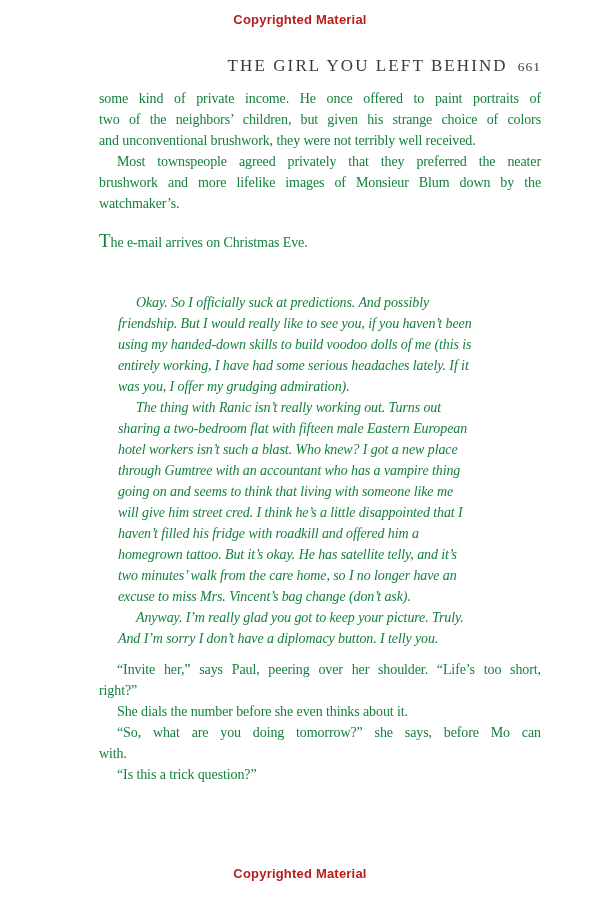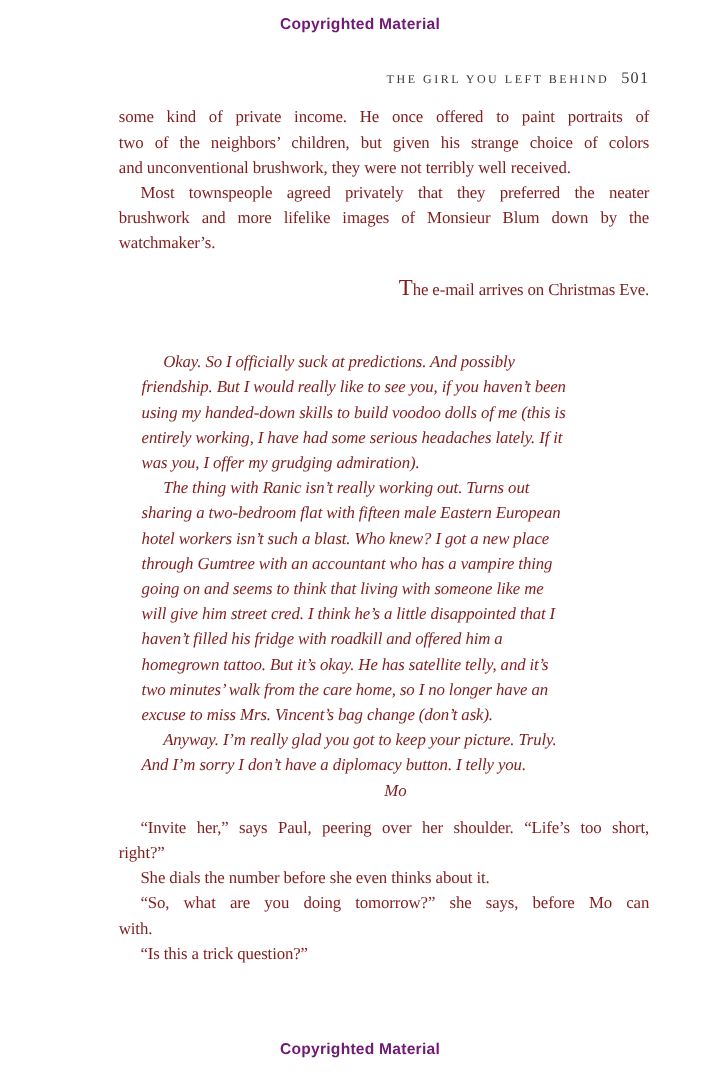--- a/index.html
+++ b/index.html
@@ -3,60 +3,60 @@
 <meta charset="utf-8">
 <style>
   html,body { margin:0; padding:0; background:#ffffff; }
   .page {
     position:relative; width:600px; height:900px; background:#ffffff;
     overflow:hidden; font-family:"Liberation Serif", serif;
   }
   .copyright {
     position:absolute; left:0; width:600px; text-align:center;
     font-family:"Liberation Sans", sans-serif; font-weight:700;
-    font-size:13px; color:#701a75; letter-spacing:0.2px;
+    font-size:13px; color:#b91c1c; letter-spacing:0.2px;
   }
   .copyright--top { top:12px; }
   .copyright--bottom { top:866px; }
 
   .running-header {
     position:absolute; top:56px; left:99px; width:442px;
     text-align:right; color:#3c3835; white-space:nowrap;
   }
-  .running-header .title { font-size:10px; letter-spacing:2.1px; }
+  .running-header .title { font-size:17px; letter-spacing:2.1px; }
   .running-header .pagenum { font-size:13.5px; margin-left:10px; letter-spacing:1px; }
 
   .content {
     position:absolute; top:88px; left:99px; width:442px;
-    font-size:14px; line-height:21px; color:#7f1d1d; letter-spacing:-0.1px;
+    font-size:14px; line-height:21px; color:#15803d; letter-spacing:-0.1px;
   }
   .ln { min-height:21px; }
   .just { text-align:justify; text-align-last:justify; }
   .ind { text-indent:18px; }
 
-  .opener { margin-top:16px;text-align:right; }
+  .opener { margin-top:16px; }
   .opener .initial { font-size:19px; }
 
   .letter {
     margin-top:39px; margin-left:19px; width:423px;
     font-style:italic;
   }
   .letter .sig { text-align:center; }
 
   .dialogue { margin-top:10px; }
 </style>
 </head>
 <body>
 
 <div class="page">
 
   <div class="copyright copyright--top">Copyrighted Material</div>
 
   <div class="running-header">
-    <span class="title">THE GIRL YOU LEFT BEHIND</span><span class="pagenum">501</span>
+    <span class="title">THE GIRL YOU LEFT BEHIND</span><span class="pagenum">661</span>
   </div>
 
   <div class="content">
 
     <div>
       <div class="ln just">some kind of private income. He once offered to paint portraits of</div>
       <div class="ln just">two of the neighbors’ children, but given his strange choice of colors</div>
       <div class="ln">and unconventional brushwork, they were not terribly well received.</div>
     </div>
 
@@ -87,21 +87,20 @@
         <div class="ln">will give him street cred. I think he’s a little disappointed that I</div>
         <div class="ln">haven’t filled his fridge with roadkill and offered him a</div>
         <div class="ln">homegrown tattoo. But it’s okay. He has satellite telly, and it’s</div>
         <div class="ln">two minutes’ walk from the care home, so I no longer have an</div>
         <div class="ln">excuse to miss Mrs. Vincent’s bag change (don’t ask).</div>
       </div>
       <div>
         <div class="ln ind">Anyway. I’m really glad you got to keep your picture. Truly.</div>
         <div class="ln">And I’m sorry I don’t have a diplomacy button. I telly you.</div>
       </div>
-      <div class="ln sig">Mo</div>
     </div>
 
     <div class="dialogue">
       <div>
         <div class="ln just ind">“Invite her,” says Paul, peering over her shoulder. “Life’s too short,</div>
         <div class="ln">right?”</div>
       </div>
       <div>
         <div class="ln ind">She dials the number before she even thinks about it.</div>
       </div>

